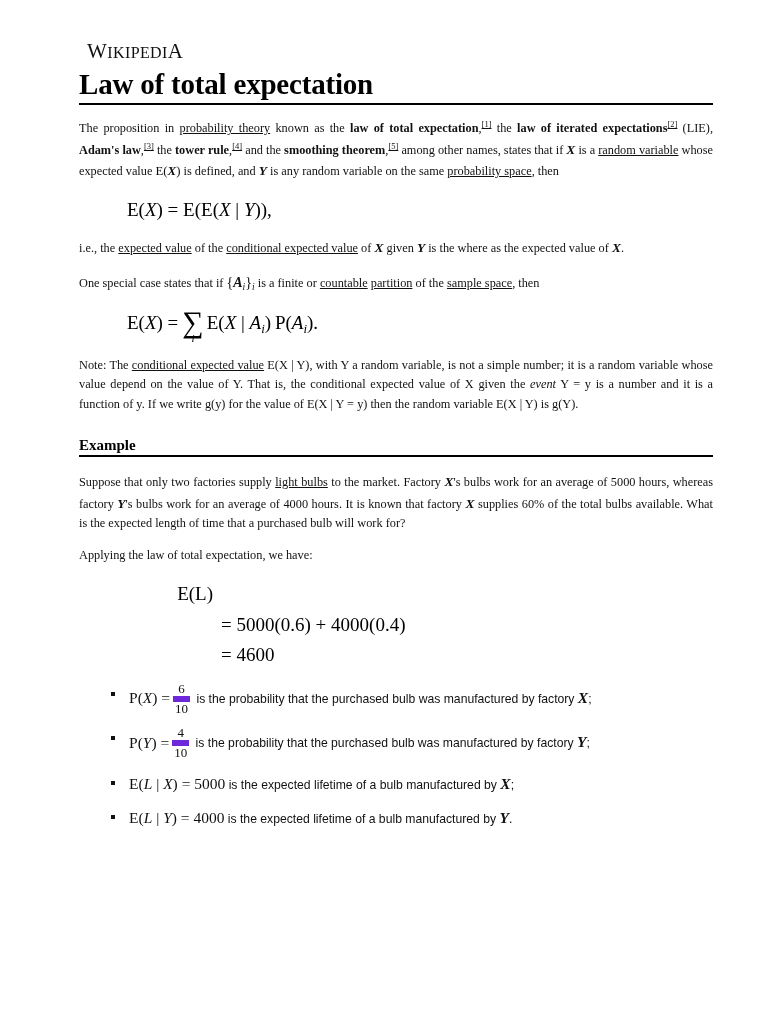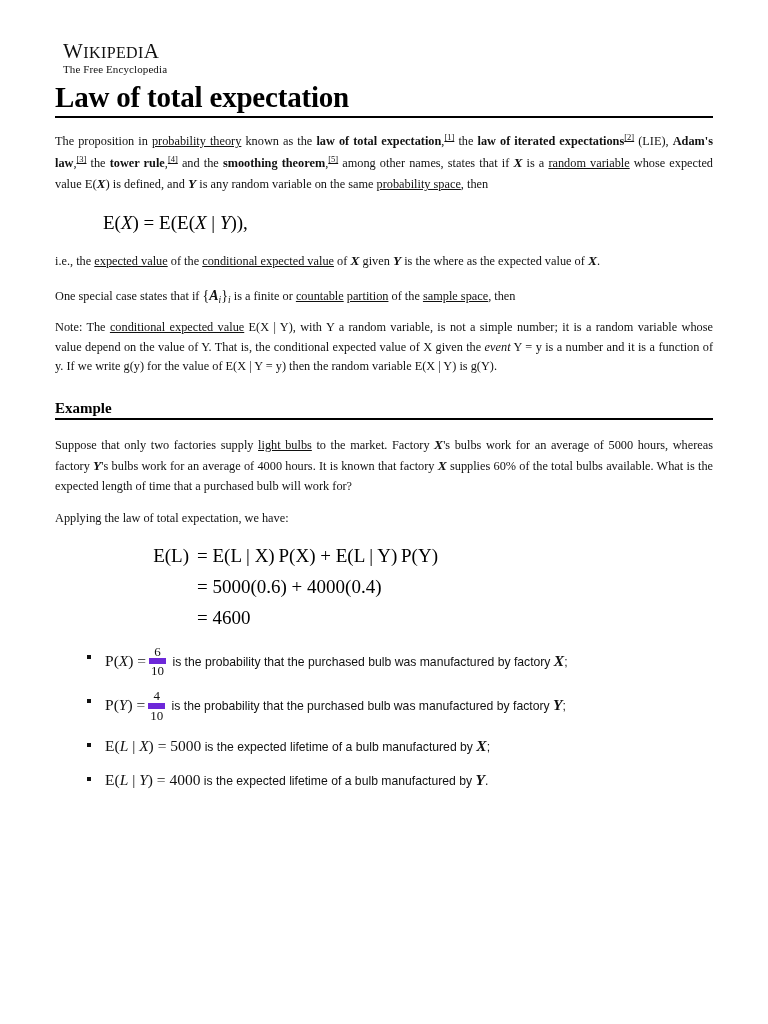--- a/index.html
+++ b/index.html
@@ -9,21 +9,21 @@
     width: 768px;
     height: 1024px;
     background: #ffffff;
     font-family: "Liberation Serif", "DejaVu Serif", serif;
     color: #000000;
     overflow: hidden;
   }
   .page {
     width: 768px;
     height: 1024px;
-    padding: 40px 55px 0 55px;
+    padding: 40px 55px 0 79px;
     position: relative;
   }
 
   
   .logo-block { margin: 0 0 6px 8px; }
   .logo-word {
     font-family: "Liberation Serif", "DejaVu Serif", serif;
     font-size: 21px;
     letter-spacing: 0.4px;
     line-height: 1.05;
@@ -207,48 +207,47 @@
     color: #111;
   }
 </style>
 </head>
 <body>
 
 <div class="page">
 
   <div class="logo-block">
     <div class="logo-word"><span class="cap">W</span><span class="sm">IKIPEDI</span><span class="cap">A</span></div>
-    <div class="logo-tag">The Free Encyclopedia</div>
   </div>
 
   <h1 class="page-title">Law of total expectation</h1>
   <hr class="rule-heavy">
 
   <p class="body"><span>The proposition in </span><a class="lnk" href="#">probability theory</a><span> known as the </span><span class="b">law of total expectation</span>,<sup class="cite"><a class="lnk" href="#">[1]</a></sup><span> the </span><span class="b">law of iterated expectations</span><sup class="cite"><a class="lnk" href="#">[2]</a></sup><span> (LIE), </span><span class="b">Adam's law</span>,<sup class="cite"><a class="lnk" href="#">[3]</a></sup><span> the </span><span class="b">tower rule</span>,<sup class="cite"><a class="lnk" href="#">[4]</a></sup><span> and the </span><span class="b">smoothing theorem</span>,<sup class="cite"><a class="lnk" href="#">[5]</a></sup><span> among other names, states that if </span><span class="mvar">X</span><span> is a </span><a class="lnk" href="#">random variable</a><span> whose expected value </span><span class="mop">E(<span class="mvar" style="font-size:13px">X</span>)</span><span> is defined, and </span><span class="mvar">Y</span><span> is any random variable on the same </span><a class="lnk" href="#">probability space</a><span>, then</span></p>
 
   <div class="display-math" aria-label="E(X) = E(E(X | Y)),"><span class="op">E</span>(<span class="vr">X</span>) = <span class="op">E</span>(<span class="op">E</span>(<span class="vr">X</span> | <span class="vr">Y</span>)),</div>
 
   <p class="body"><span>i.e., the </span><a class="lnk" href="#">expected value</a><span> of the </span><a class="lnk" href="#">conditional expected value</a><span> of </span><span class="mvar">X</span><span> given </span><span class="mvar">Y</span><span> is the where as the expected value of </span><span class="mvar">X</span><span>.</span></p>
 
   <p class="body tight"><span>One special case states that if </span><span class="mop" style="font-size:14px">{<span class="mvar" style="font-size:14px">A</span><span class="sub">i</span>}<span class="sub">i</span></span><span> is a finite or </span><a class="lnk" href="#">countable</a><span> </span><a class="lnk" href="#">partition</a><span> of the </span><a class="lnk" href="#">sample space</a><span>, then</span></p>
 
+  <div class="display-math" aria-label="E(X) = ∑_i E(X | A_i) P(A_i)."><span class="op">E</span>(<span class="vr">X</span>) =<span class="sumwrap"><span class="sig">∑</span><span class="idx">i</span></span><span class="op">E</span>(<span class="vr">X</span> | <span class="vr">A</span><span class="sub">i</span>) <span class="op">P</span>(<span class="vr">A</span><span class="sub">i</span>).</div>
 
   <p class="body"><span>Note: The </span><a class="lnk" href="#">conditional expected value</a><span> E(X | Y), with Y a random variable, is not a simple number; it is a random variable whose value depend on the value of Y. That is, the conditional expected value of X given the </span><em>event</em><span> Y = y is a number and it is a function of y. If we write g(y) for the value of E(X | Y = y) then the random variable E(X | Y) is g(Y).</span></p>
 
   <h2 class="section-title">Example</h2>
   <hr class="rule-section">
 
   <p class="body"><span>Suppose that only two factories supply </span><a class="lnk" href="#">light bulbs</a><span> to the market. Factory </span><span class="mvar">X</span><span>'s bulbs work for an average of 5000 hours, whereas factory </span><span class="mvar">Y</span><span>'s bulbs work for an average of 4000 hours. It is known that factory </span><span class="mvar">X</span><span> supplies 60% of the total bulbs available. What is the expected length of time that a purchased bulb will work for?</span></p>
 
   <p class="body">Applying the law of total expectation, we have:</p>
 
   <div class="eqblock">
     <div class="eqrow">
       <div class="eqlhs"><span class="op">E</span>(<span class="vr">L</span>)</div>
-      <div class="eqrhs">= <span class="op">E</span>(<span class="vr">L</span> | <span class="vr">X</span>) <span class="op">P</span>(<span class="vr">X</span>) + <span class="op">E</span>(<span class="vr">L</span> | <span class="vr">Y</span>) <span class="op">P</span>(<span class="vr">Y</span>)</div>
     </div>
     <div class="eqrow">
       <div class="eqlhs"></div>
       <div class="eqrhs">= 5000(0.6) + 4000(0.4)</div>
     </div>
     <div class="eqrow">
       <div class="eqlhs"></div>
       <div class="eqrhs">= 4600</div>
     </div>
   </div>

